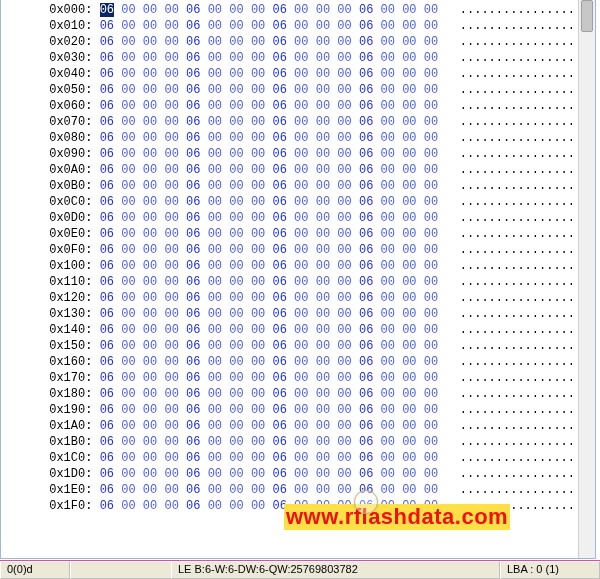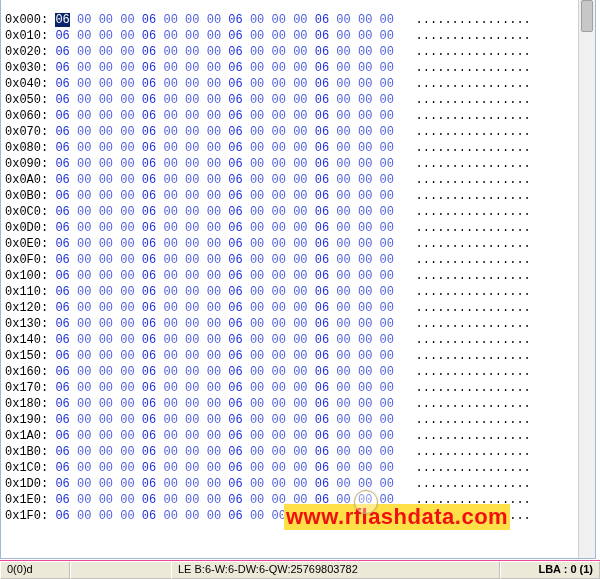--- a/index.html
+++ b/index.html
@@ -19,21 +19,22 @@
     width: 594px;
     height: 558px;
     position: relative;
     background: #fff;
     overflow: hidden;
   }
   .scroll-area {
     position: absolute;
     top: 0; left: 0; right: 16px; bottom: 0;
     overflow: hidden;
-    padding: 12px 4px;
+    padding: 2px 4px;
+    text-align: right;
   }
   .vscroll {
     position: absolute;
     top: 0; right: 0; bottom: 0;
     width: 16px;
     background: #f0f0f0;
     border-left: 1px solid #d0d0d0;
   }
   .vscroll .thumb {
     position: absolute;
@@ -100,21 +101,21 @@
     border: 1px solid #c0c0c0;
     border-top-color: #fff;
     border-left-color: #fff;
     padding: 1px 6px;
     background: #ece9d8;
     white-space: nowrap;
   }
   .status .c1 { width: 56px; }
   .status .spacer { width: 88px; border-right: none; }
   .status .c2 { flex: 1; text-align: left; }
-  .status .c3 { width: 86px; text-align: right; font-weight: bold; }
+  .status .c3 { width: 86px; text-align: left; }
 </style>
 </head>
 <body>
 
 <div class="viewer">
   <div class="scroll-area" id="rows">
       <div class="row"><span class="addr">0x000: </span><span class="byte06 cursor">06</span> <span class="byte00">00</span> <span class="byte00">00</span> <span class="byte00">00</span> <span class="byte06">06</span> <span class="byte00">00</span> <span class="byte00">00</span> <span class="byte00">00</span> <span class="byte06">06</span> <span class="byte00">00</span> <span class="byte00">00</span> <span class="byte00">00</span> <span class="byte06">06</span> <span class="byte00">00</span> <span class="byte00">00</span> <span class="byte00">00</span> <span class="ascii">  ................</span></div>
       <div class="row"><span class="addr">0x010: </span><span class="byte06">06</span> <span class="byte00">00</span> <span class="byte00">00</span> <span class="byte00">00</span> <span class="byte06">06</span> <span class="byte00">00</span> <span class="byte00">00</span> <span class="byte00">00</span> <span class="byte06">06</span> <span class="byte00">00</span> <span class="byte00">00</span> <span class="byte00">00</span> <span class="byte06">06</span> <span class="byte00">00</span> <span class="byte00">00</span> <span class="byte00">00</span> <span class="ascii">  ................</span></div>
       <div class="row"><span class="addr">0x020: </span><span class="byte06">06</span> <span class="byte00">00</span> <span class="byte00">00</span> <span class="byte00">00</span> <span class="byte06">06</span> <span class="byte00">00</span> <span class="byte00">00</span> <span class="byte00">00</span> <span class="byte06">06</span> <span class="byte00">00</span> <span class="byte00">00</span> <span class="byte00">00</span> <span class="byte06">06</span> <span class="byte00">00</span> <span class="byte00">00</span> <span class="byte00">00</span> <span class="ascii">  ................</span></div>
       <div class="row"><span class="addr">0x030: </span><span class="byte06">06</span> <span class="byte00">00</span> <span class="byte00">00</span> <span class="byte00">00</span> <span class="byte06">06</span> <span class="byte00">00</span> <span class="byte00">00</span> <span class="byte00">00</span> <span class="byte06">06</span> <span class="byte00">00</span> <span class="byte00">00</span> <span class="byte00">00</span> <span class="byte06">06</span> <span class="byte00">00</span> <span class="byte00">00</span> <span class="byte00">00</span> <span class="ascii">  ................</span></div>

